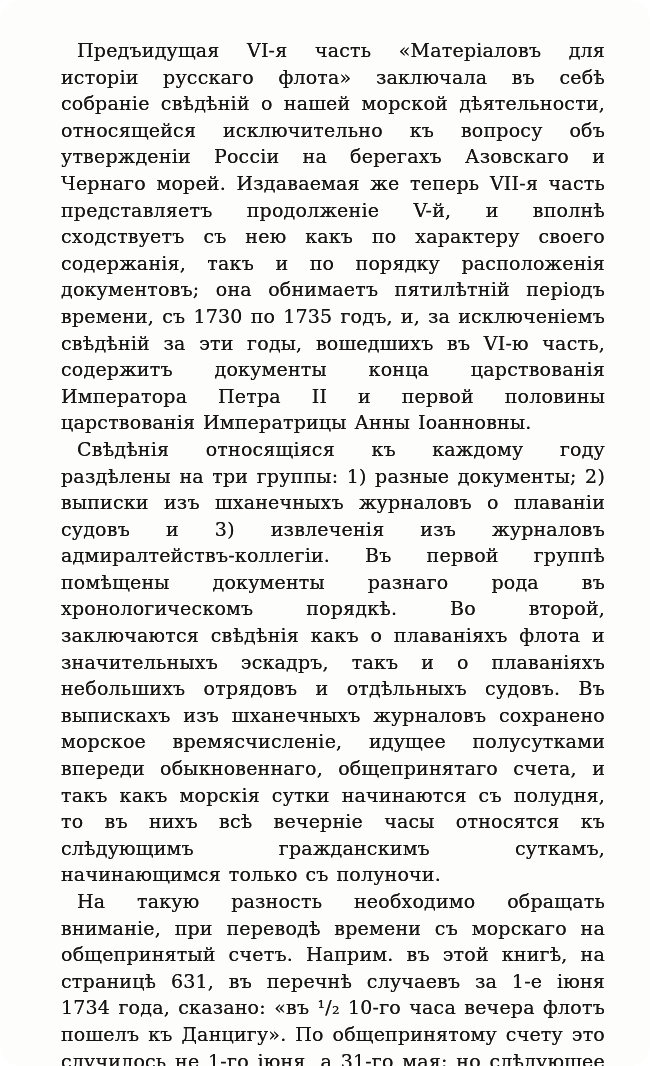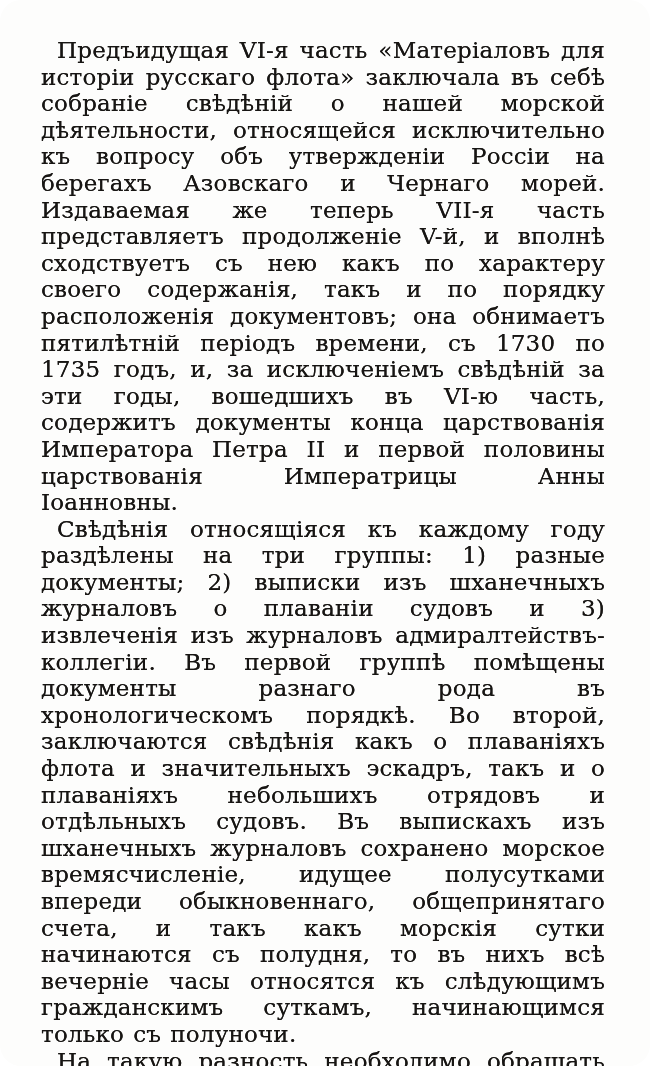--- a/index.html
+++ b/index.html
@@ -9,24 +9,24 @@
   }
   body {
     width: 650px;
     height: 1066px;
     overflow: hidden;
   }
   .page {
     box-sizing: border-box;
     width: 650px;
     height: 1066px;
-    padding: 37px 45px 0 41px;
+    padding: 37px 45px 0 61px;
     background: #fdfdfc;
     font-family: "DejaVu Serif", "Liberation Serif", serif;
-    font-size: 23px;
+    font-size: 19px;
     line-height: 26.6px;
     color: #171513;
     text-align: justify;
     letter-spacing: 0.2px;
     word-spacing: 1.6px;
     
     text-shadow: 0 0 0.45px rgba(23, 21, 19, 0.85);
     border-radius: 21px;
   }
   .para {

